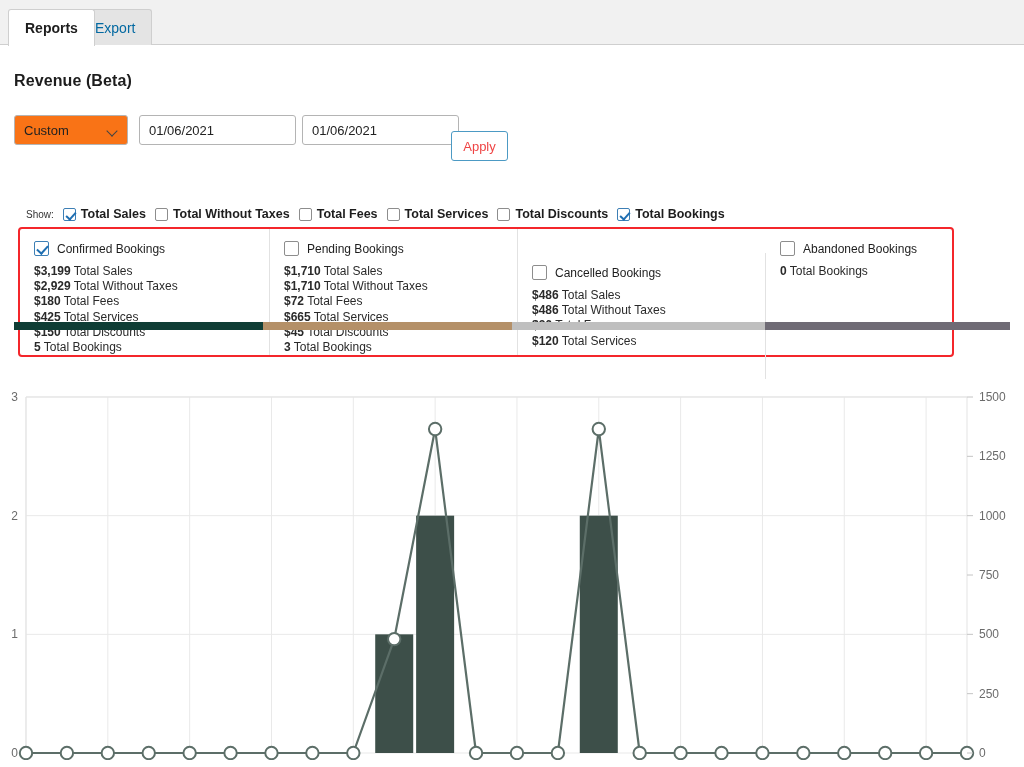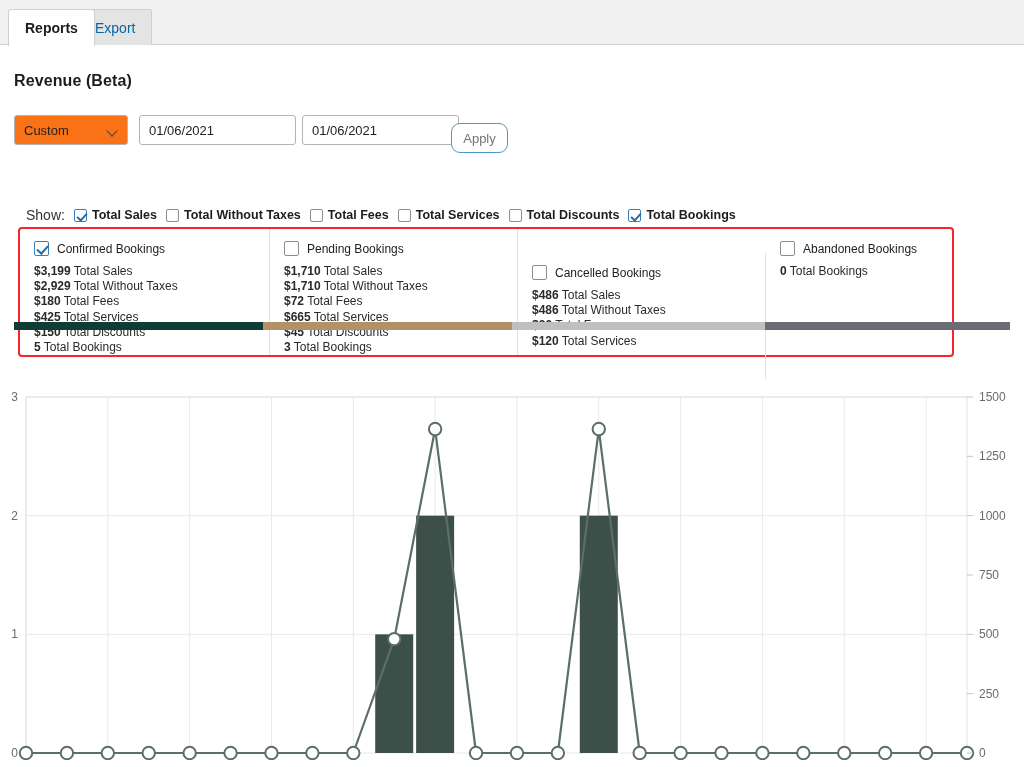--- a/index.html
+++ b/index.html
@@ -87,36 +87,36 @@
     border: 1px solid #b4b4b4; border-radius: 3px;
     background: #ffffff;
     font-family: "Liberation Sans", sans-serif;
     font-size: 13px; color: #222;
     padding: 0 9px;
   }
   #dateFrom { left: 125px; width: 157px; }
   #dateTo   { left: 288px; width: 157px; }
 
   .apply-btn {
-    position: absolute; left: 437px; top: 8px;
+    position: absolute; left: 437px; top: 16px;
     width: 57px; height: 30px;
-    border: 1px solid #4c9ac4; border-radius: 9px;
-    background: #ffffff;
-    color: #737373; font-size: 13px;
+    border: 1px solid #4c9ac4; border-radius: 3px;
+    background: #ffffff;
+    color: #ef4444; font-size: 13px;
     font-family: "Liberation Sans", sans-serif;
     cursor: pointer;
   }
 
   
   .show-row {
     position: absolute; left: 26px; top: 161px;
     display: flex; align-items: center;
     font-size: 12.5px;
   }
-  .show-label { color: #333; margin-right: 9px; font-size: 14px; }
+  .show-label { color: #333; margin-right: 9px; font-size: 10px; }
   .show-item {
     display: flex; align-items: center;
     margin-right: 9px;
     cursor: pointer;
   }
   .show-item .cap { font-weight: 700; color: #1d1d1d; margin-left: 5px; font-size: 12.5px; }
 
   
   .cbox {
     width: 13px; height: 13px;

